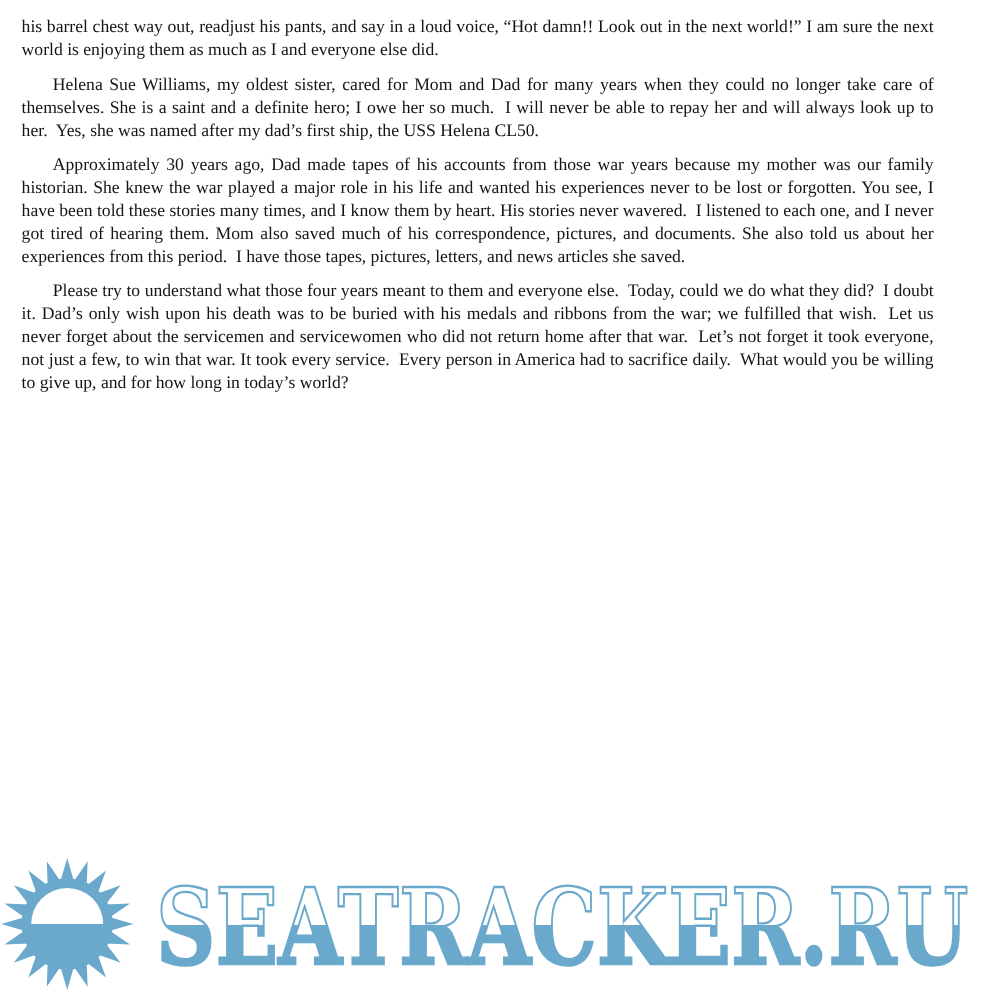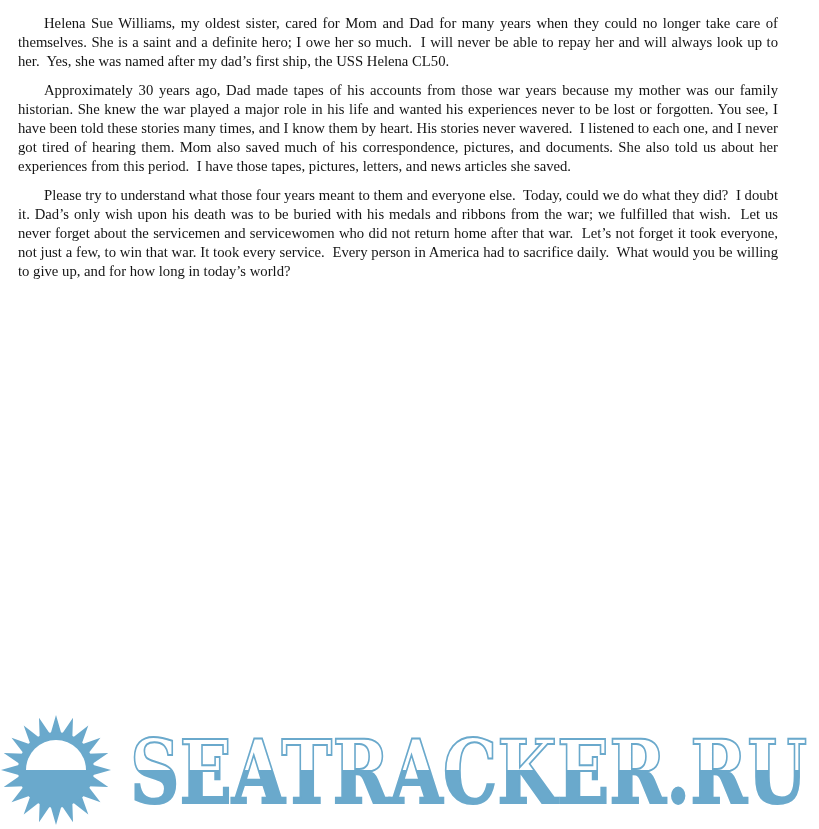--- a/index.html
+++ b/index.html
@@ -40,20 +40,21 @@
     height: 135px;
   }
   .watermark svg { display: block; }
 </style>
 </head>
 <body>
 
 <div class="page">
 
   <div class="text-block">
+    <p>his barrel chest way out, readjust his pants, and say in a loud voice, “Hot damn!! Look out in the next world!” I am sure the next world is enjoying them as much as I and everyone else did.</p>
     <p class="indent">Helena Sue Williams, my oldest sister, cared for Mom and Dad for many years when they could no longer take care of themselves. She is a saint and a definite hero; I owe her so much.  I will never be able to repay her and will always look up to her.  Yes, she was named after my dad’s first ship, the USS Helena CL50.</p>
     <p class="indent">Approximately 30 years ago, Dad made tapes of his accounts from those war years because my mother was our family historian. She knew the war played a major role in his life and wanted his experiences never to be lost or forgotten. You see, I have been told these stories many times, and I know them by heart. His stories never wavered.  I listened to each one, and I never got tired of hearing them. Mom also saved much of his correspondence, pictures, and documents. She also told us about her experiences from this period.  I have those tapes, pictures, letters, and news articles she saved.</p>
     <p class="indent">Please try to understand what those four years meant to them and everyone else.  Today, could we do what they did?  I doubt it. Dad’s only wish upon his death was to be buried with his medals and ribbons from the war; we fulfilled that wish.  Let us never forget about the servicemen and servicewomen who did not return home after that war.  Let’s not forget it took everyone, not just a few, to win that war. It took every service.  Every person in America had to sacrifice daily.  What would you be willing to give up, and for how long in today’s world?</p>
   </div>
 
   <div class="watermark">
     <svg width="819" height="135" viewBox="0 0 819 135" xmlns="http://www.w3.org/2000/svg">
       <defs>
         <linearGradient id="halffill" gradientUnits="userSpaceOnUse" x1="0" y1="44" x2="0" y2="109">
           <stop offset="0" stop-color="#ffffff"></stop>

